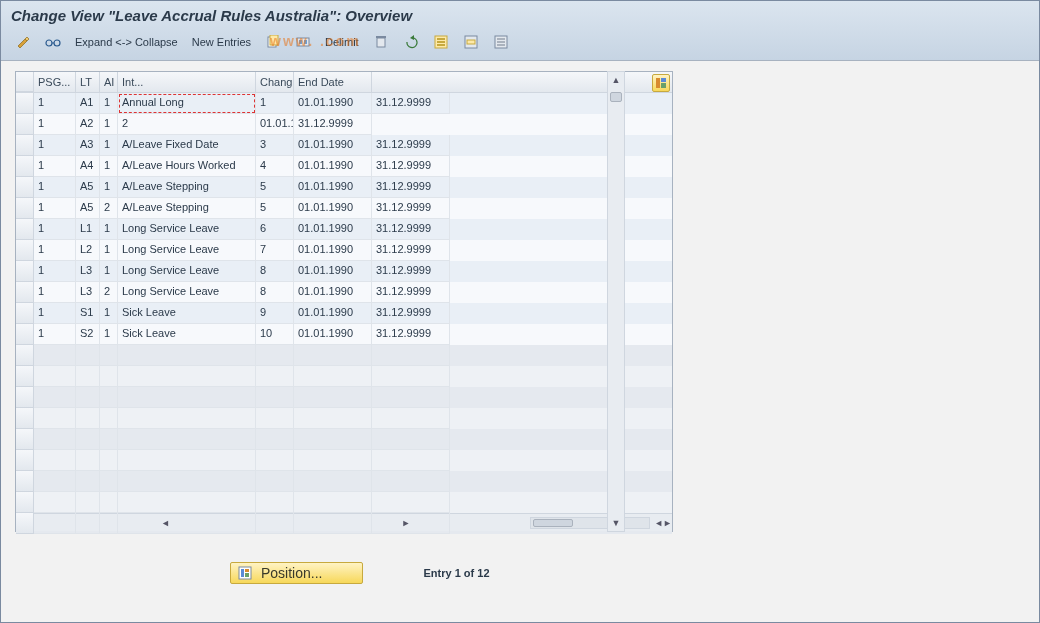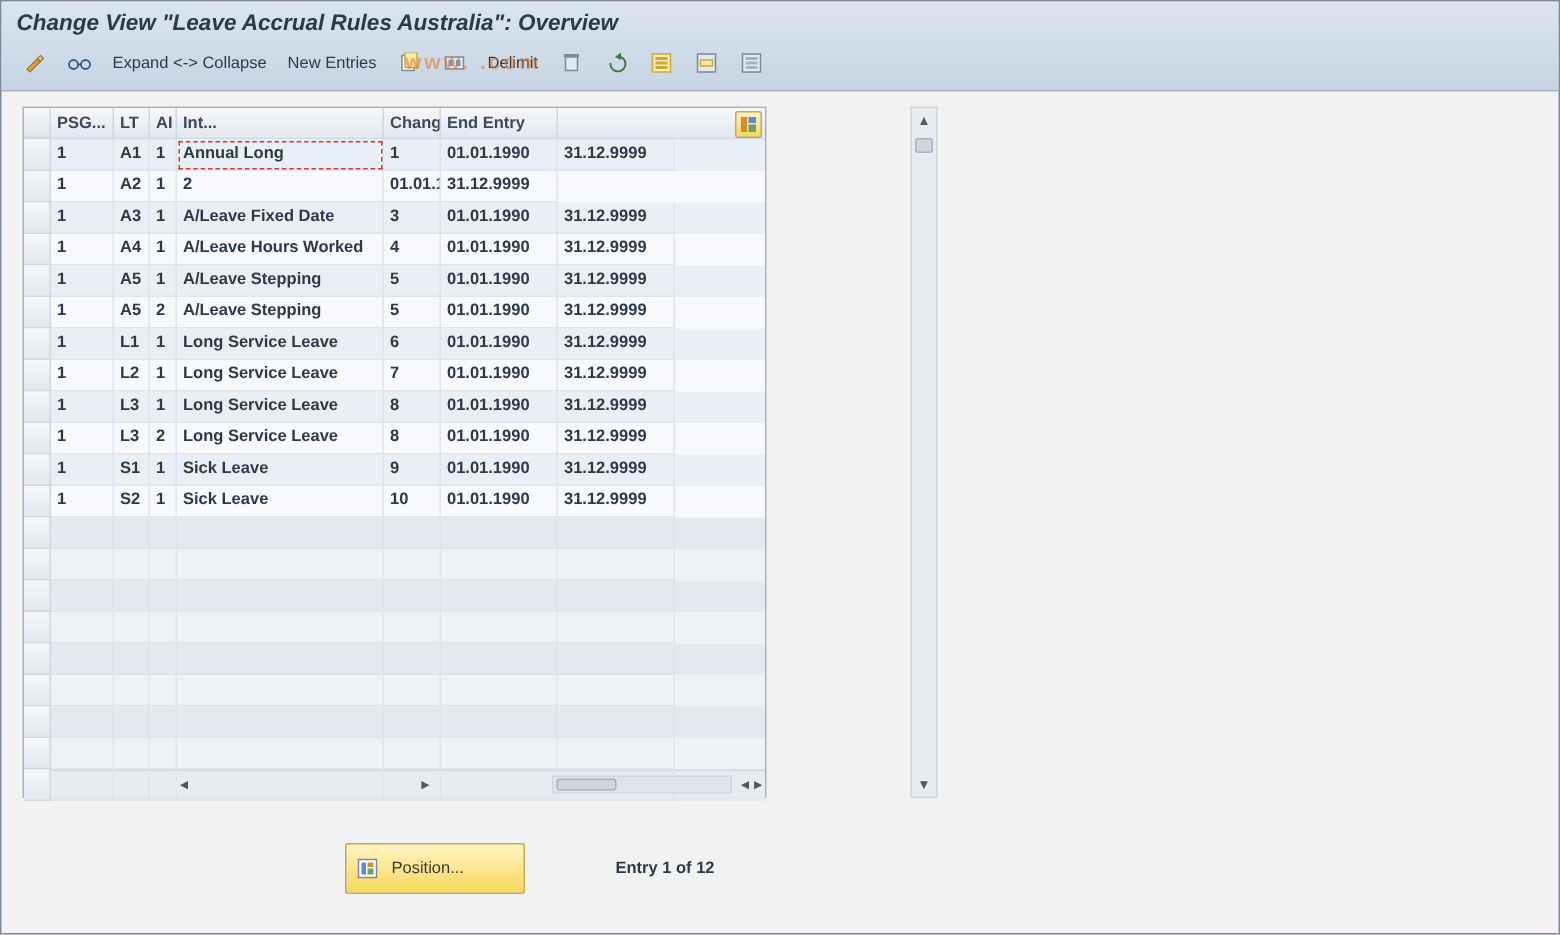--- a/index.html
+++ b/index.html
@@ -53,24 +53,23 @@
     color: rgba(232,118,30,0.55);
     letter-spacing: 2px;
     pointer-events: none;
   }
 
   .content {
     padding: 10px 14px;
   }
   .grid-wrap {
     position: relative;
-    width: 496px;
+    width: 658px;
     border: 1px solid #a7b2c0;
     background: #fff;
-    font-weight: bold;
   }
   .grid-head, .grid-body {
     display: grid;
     grid-template-columns: 18px 42px 24px 18px 138px 38px 78px 78px;
   }
   .grid-head {
     background: linear-gradient(#f5f7fa,#e3e8ee);
     border-bottom: 1px solid #cfd6df;
   }
   .gh {
@@ -150,28 +149,28 @@
 
   .footer {
     margin-top: 30px;
     display:flex;
     align-items:center;
     gap: 60px;
     padding-left: 215px;
   }
   .pos-btn {
     display:flex; align-items:center; gap:8px;
-    height: 34px;
+    height: 22px;
     padding: 0 40px 0 6px;
     background: linear-gradient(#fff3c4,#f7d85a);
     border: 1px solid #c7a93e;
     border-radius: 2px;
     cursor: pointer;
     color: #3a3a2a;
-    font-size: 11px;
+    font-size: 14px;
   }
   .status { color: #2b3a4a; font-size: 11px; font-weight: bold; }
 
   .focus-cell {
     outline: 1px dashed #d33; outline-offset: -2px;
   }
 </style>
 </head>
 <body>
 
@@ -267,21 +266,21 @@
 <div class="content">
   <div style="position:relative; width:590px;">
     <div class="grid-wrap">
       <div class="grid-head">
         <div class="gh rowhdr"></div>
         <div class="gh">PSG...</div>
         <div class="gh">LT</div>
         <div class="gh">AI</div>
         <div class="gh">Int...</div>
         <div class="gh">Change Date</div>
-        <div class="gh">End Entry</div>
+        <div class="gh">End Date</div>
       </div>
       <div class="cfg-icon">
         <svg width="12" height="12" viewBox="0 0 12 12">
             <rect x="1" y="1" width="4" height="10" fill="#d88a2e"></rect>
             <rect x="6" y="1" width="5" height="4" fill="#5a8ad8"></rect>
             <rect x="6" y="6" width="5" height="5" fill="#6aa06a"></rect>
           </svg>
       </div>
       <div class="grid-rows" id="grid-rows">
           <div class="row alt">

